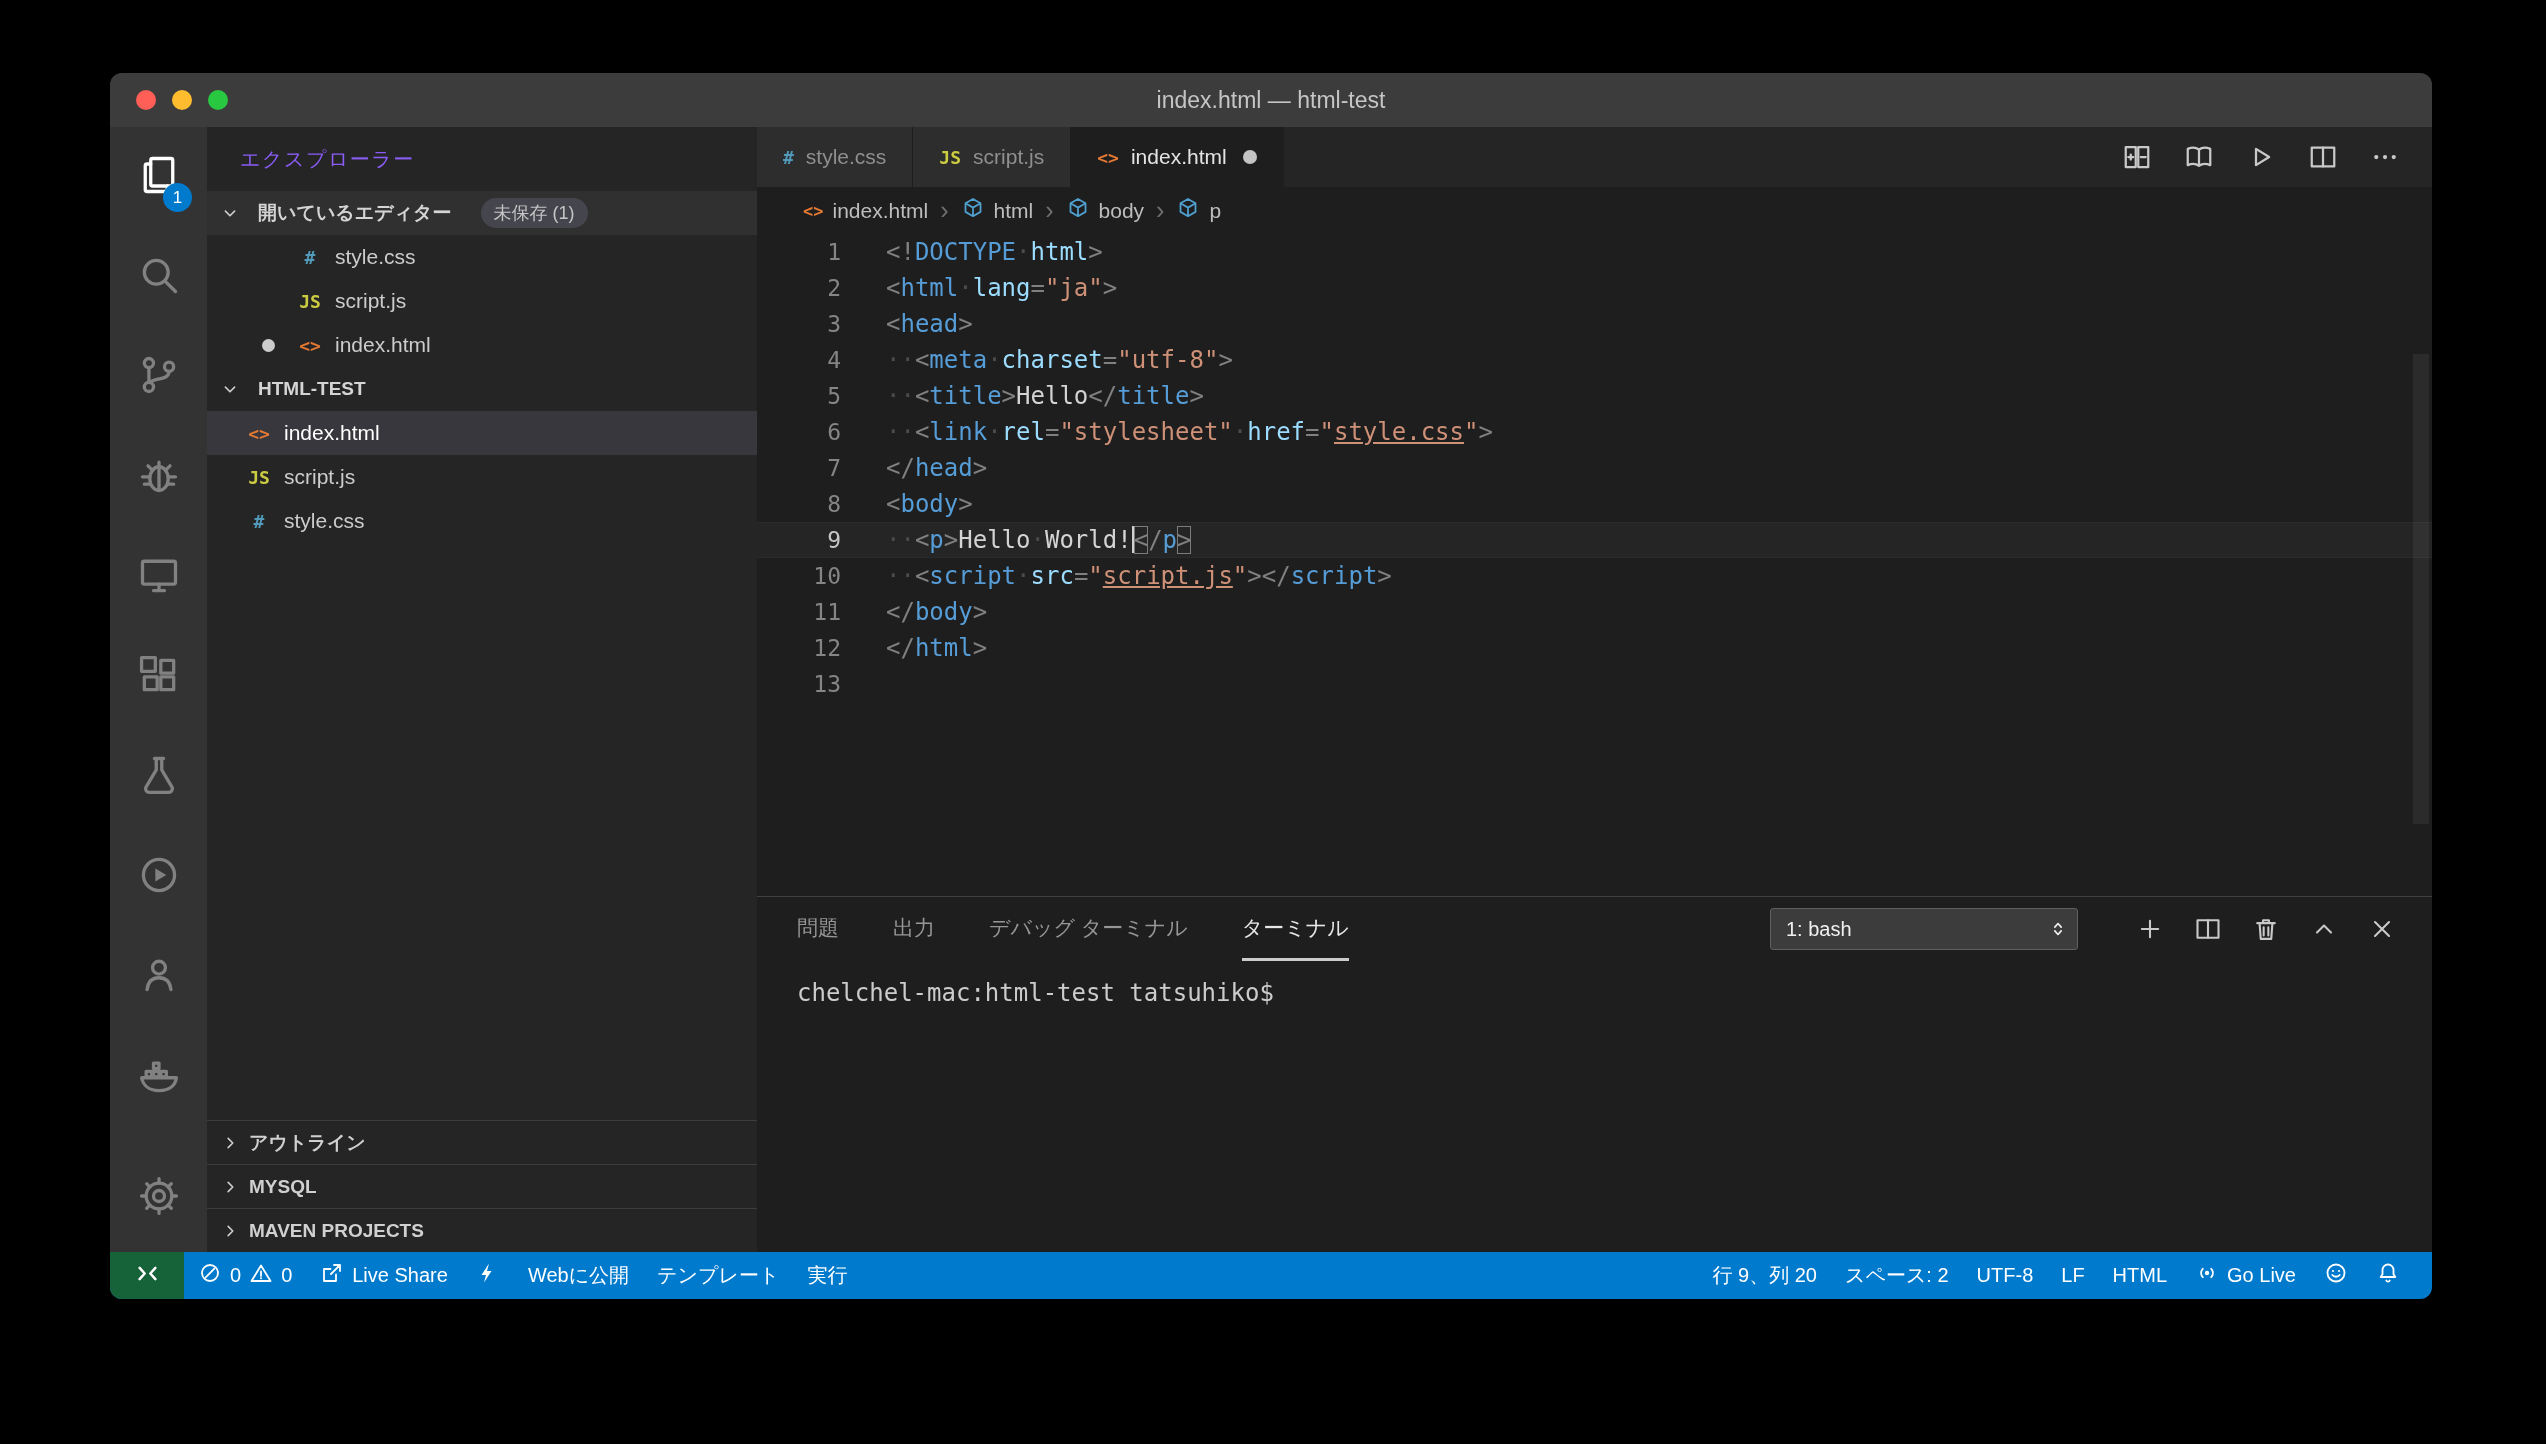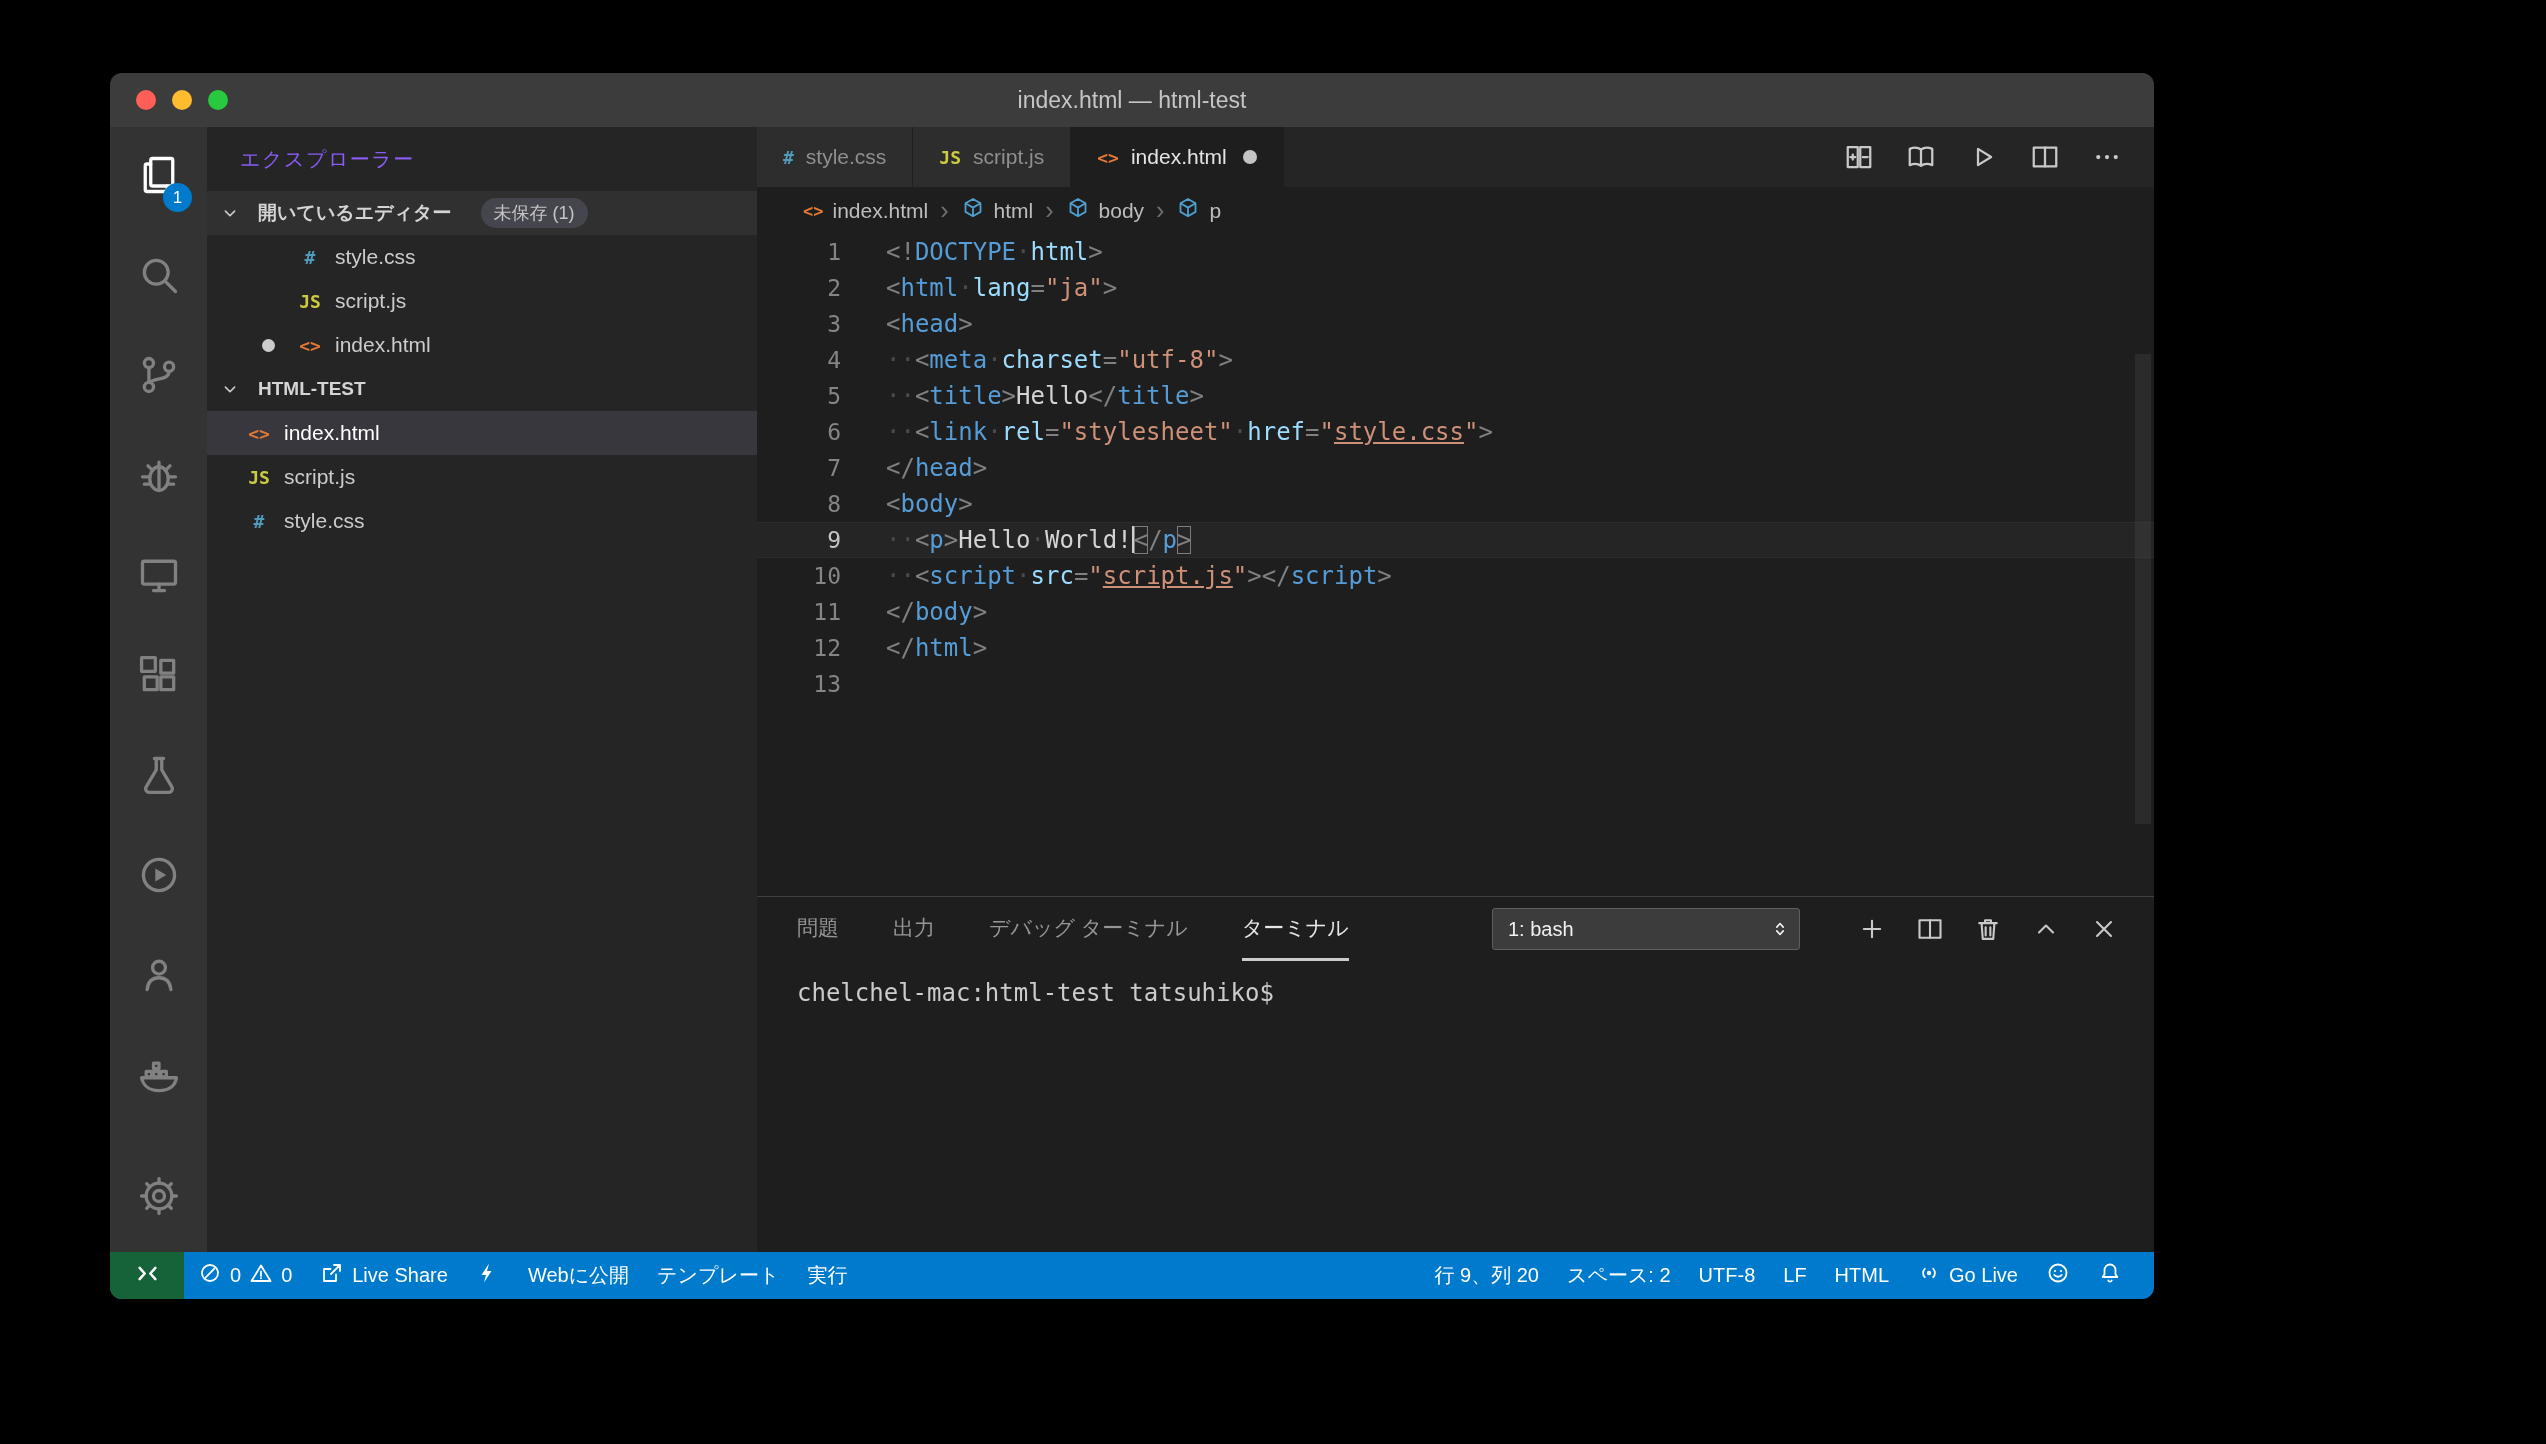--- a/index.html
+++ b/index.html
@@ -1,21 +1,21 @@
 <!DOCTYPE html>
 <html style="--accent: #007acc; --statusbar: #007acc; --remote: #166239; --titlebar: #3c3c3c; --activitybar: #333333; --sidebar: #252526; --editor: #1e1e1e; --tab-inactive: #2d2d2d; --selection: #37373d; --syntax-punct: #808080; --syntax-tag: #569cd6; --syntax-attr: #9cdcfe; --syntax-string: #ce9178; --syntax-text: #d4d4d4; --icon-css: #519aba; --icon-js: #cbcb41; --icon-html: #e37933;"><head>
 <meta charset="utf-8">
 <style>
   * { margin:0; padding:0; box-sizing:border-box; }
   html,body { width:2546px; height:1444px; background:#000; font-family:"Liberation Sans",sans-serif; }
   svg { stroke:currentColor; fill:none; stroke-width:1.8; stroke-linecap:round; stroke-linejoin:round; }
   svg .fill { fill:currentColor; stroke:none; }
 
   .screen { position:relative; width:2546px; height:1444px; background:#000; overflow:hidden; }
-  .window { position:absolute; left:110px; top:73px; width:2044px; height:1226px;
+  .window { position:absolute; left:110px; top:73px; width:2322px; height:1226px;
             background:var(--editor,#1e1e1e); border-radius:12px; overflow:hidden;
             display:flex; flex-direction:column; }
 
   
   .titlebar { position:relative; flex:none; height:54px; background:var(--titlebar,#3c3c3c);
               display:flex; align-items:center; justify-content:center; }
   .traffic { position:absolute; left:26px; top:0; height:100%; display:flex; align-items:center; gap:16px; }
   .tl { width:20px; height:20px; border-radius:50%; }
   .tl.red{background:#ff5f57}.tl.yellow{background:#febc2e}.tl.green{background:#28c840}
   .title { font-size:23px; color:#c5c5c5; }
@@ -287,20 +287,46 @@
         </div>
         <div class="row file">
           <span class="file-ico ico-js">JS</span>
           <span>script.js</span>
         </div>
         <div class="row file">
           <span class="file-ico ico-css">#</span>
           <span>style.css</span>
         </div>
 
+        <div class="bottom-secs">
+          <div class="row sec-bottom">
+            <span class="chev">
+                <svg viewBox="0 0 24 24">
+                  <path d="M10 7l5 5-5 5"></path>
+                </svg>
+              </span>
+            <span>アウトライン</span>
+          </div>
+          <div class="row sec-bottom">
+            <span class="chev">
+                <svg viewBox="0 0 24 24">
+                  <path d="M10 7l5 5-5 5"></path>
+                </svg>
+              </span>
+            <span>MYSQL</span>
+          </div>
+          <div class="row sec-bottom">
+            <span class="chev">
+                <svg viewBox="0 0 24 24">
+                  <path d="M10 7l5 5-5 5"></path>
+                </svg>
+              </span>
+            <span>MAVEN PROJECTS</span>
+          </div>
+        </div>
       </aside>
 
       <section class="editorcol">
 
         <div class="tabbar">
           <div class="tab">
             <span class="file-ico ico-css">#</span>
             <span>style.css</span>
           </div>
           <div class="tab">

